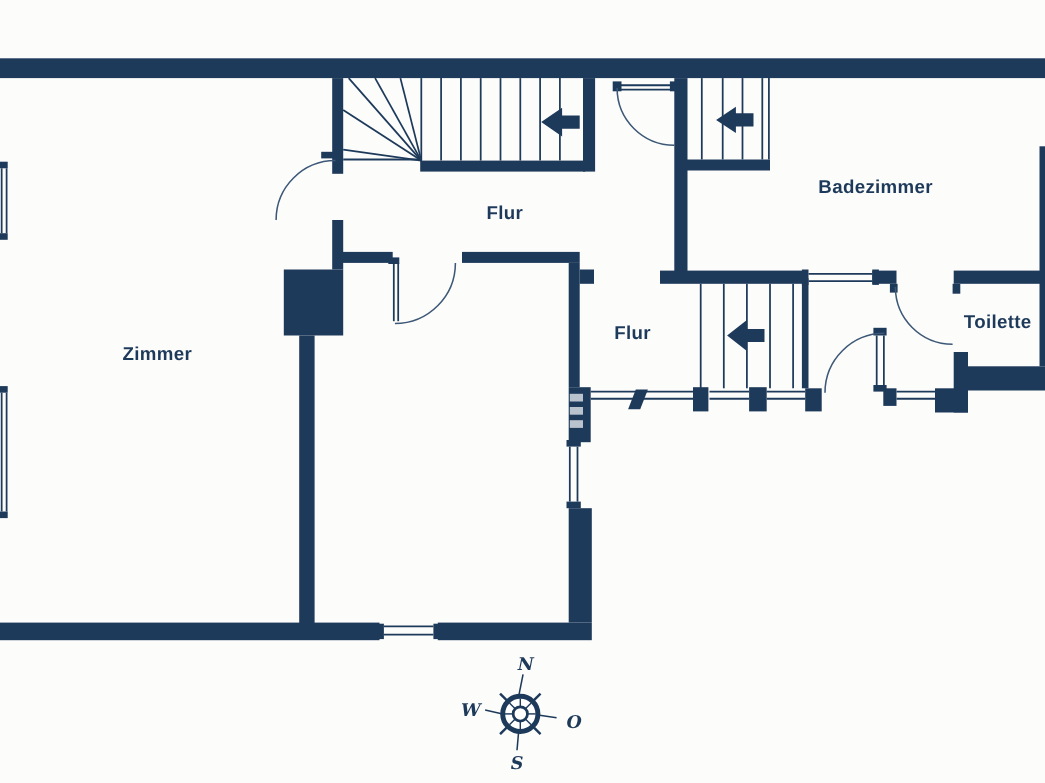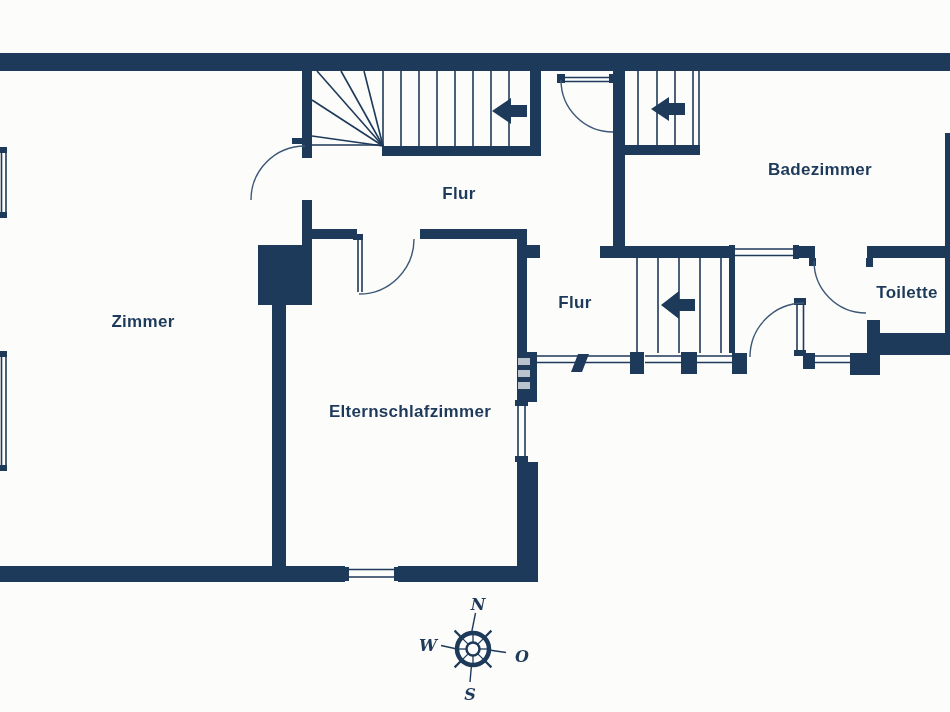--- a/index.html
+++ b/index.html
@@ -196,23 +196,22 @@
         <line x1="471.5" y1="633" x2="475.5" y2="613"></line>
         <line x1="471.5" y1="665" x2="470" y2="682"></line>
         <line x1="457" y1="649" x2="441" y2="645.5"></line>
         <line x1="489" y1="650" x2="506" y2="652.5"></line>
       </g>
     </g>
   </svg>
 
   <div class="room-label" style="left:143px;top:322px">Zimmer</div>
   <div class="room-label" style="left:459px;top:194px">Flur</div>
-  <div class="room-label" style="left:820px;top:170px">Badezimmer</div>
+  <div class="room-label" style="left:796px;top:170px">Badezimmer</div>
   <div class="room-label" style="left:575px;top:303px">Flur</div>
   <div class="room-label" style="left:907px;top:293px">Toilette</div>
-  <div class="room-label" style="left:410px;top:412px">Elternschlafzimmer</div>
 
   <div class="compass-letter" style="left:478px;top:604px">N</div>
   <div class="compass-letter" style="left:428px;top:645px">W</div>
   <div class="compass-letter" style="left:522px;top:656px">O</div>
   <div class="compass-letter" style="left:470px;top:694px">S</div>
 
 </div>
 
 </body></html>

